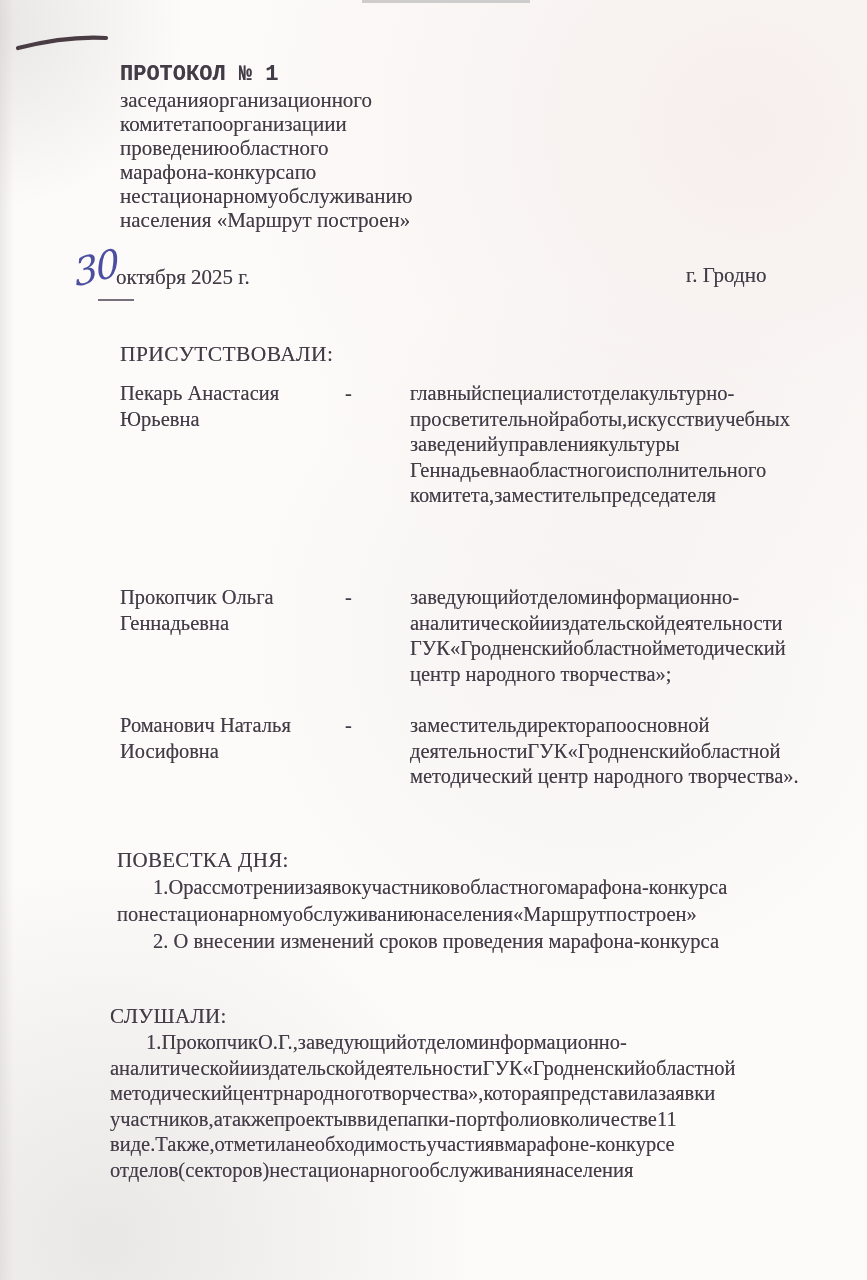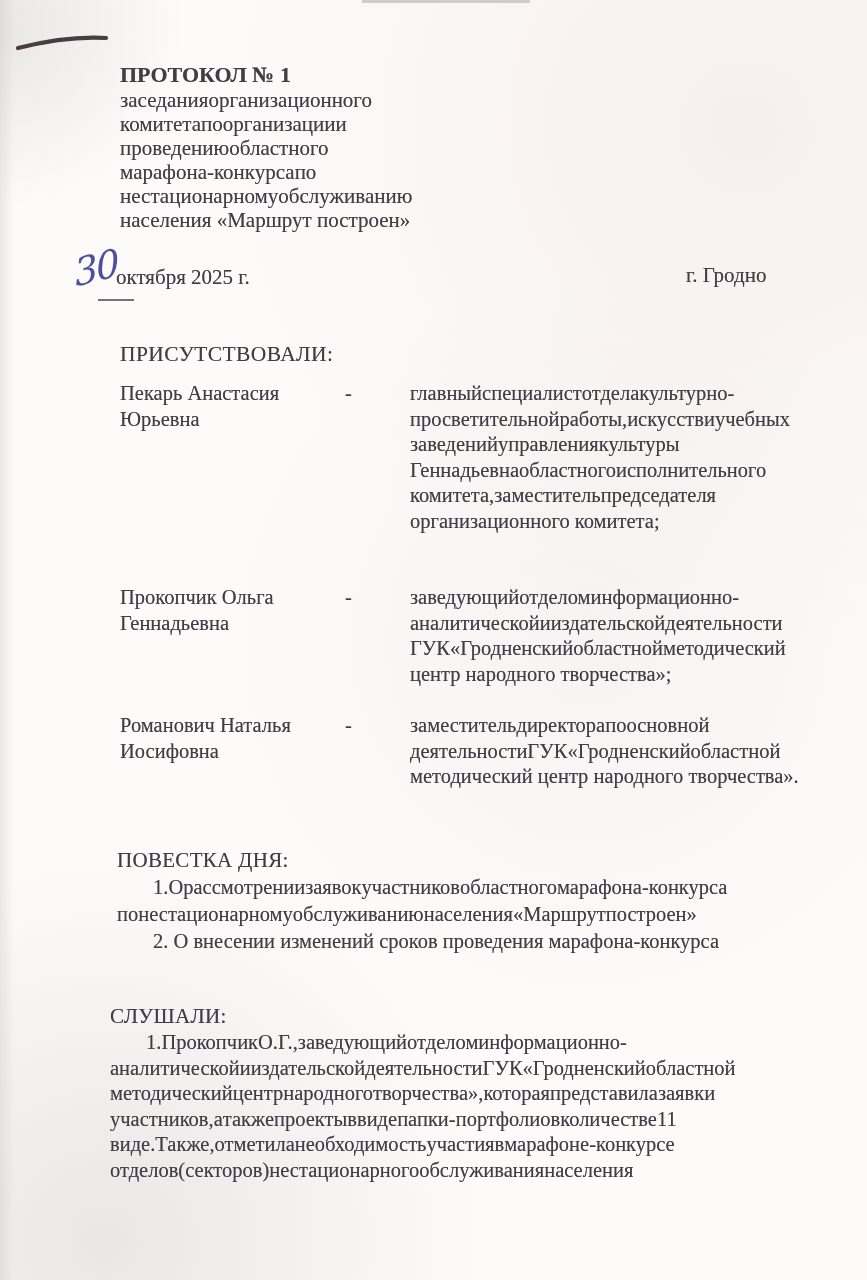--- a/index.html
+++ b/index.html
@@ -25,21 +25,21 @@
   
   .scan-bar { left:362px; top:0; width:168px; height:3px; background:#c7c4c4; opacity:.85; }
 
   
   .jline { display:flex; justify-content:flex-start; }
   .jline span { white-space:pre; }
   .jline.last { display:block; }
 
   
   .title-block { left:120px; top:62px; width:322px; }
-  .doc-heading { font-weight:bold; font-size:22px; line-height:26px; }
+  .doc-heading { font-weight:bold; font-size:22px; line-height:26px;font-family:Liberation Mono, monospace; }
   .title-lines { font-size:21px; line-height:24px; }
 
   
   .hand-day {
     left:74px; top:249px; font-size:38px; font-style:italic;
     font-family:"DejaVu Serif", serif; color:#4c4fa0; letter-spacing:-2px;
     transform:rotate(-14deg) skewX(-8deg); text-shadow:none; line-height:1;
   }
   .day-underline { left:98px; top:299px; width:36px; height:2px; background:#76717c; }
   .date-text { left:116px; top:265px; font-size:21px; line-height:25px; }
@@ -135,21 +135,20 @@
         <div class="jline">
           <span>Геннадьевна</span>
           <span>областного</span>
           <span>исполнительного</span>
         </div>
         <div class="jline">
           <span>комитета,</span>
           <span>заместитель</span>
           <span>председателя</span>
         </div>
-        <div class="jline last">организационного комитета;</div>
       </div>
   </div>
 
   <div class="abs attendee-row row-2">
     <div class="name">Прокопчик Ольга Геннадьевна</div>
     <div class="dash">-</div>
     <div class="role">
         <div class="jline">
           <span>заведующий</span>
           <span>отделом</span>

